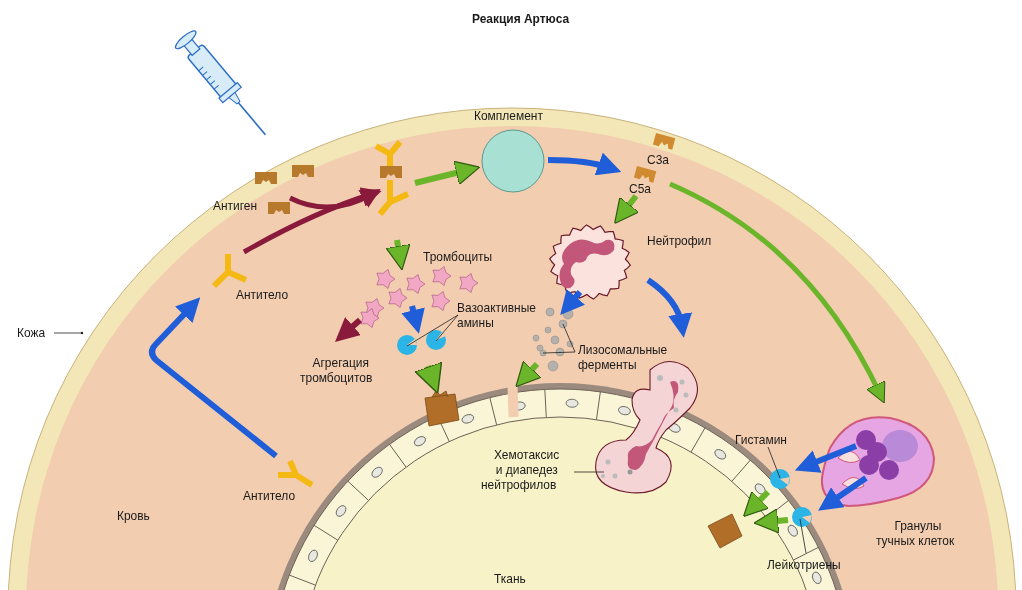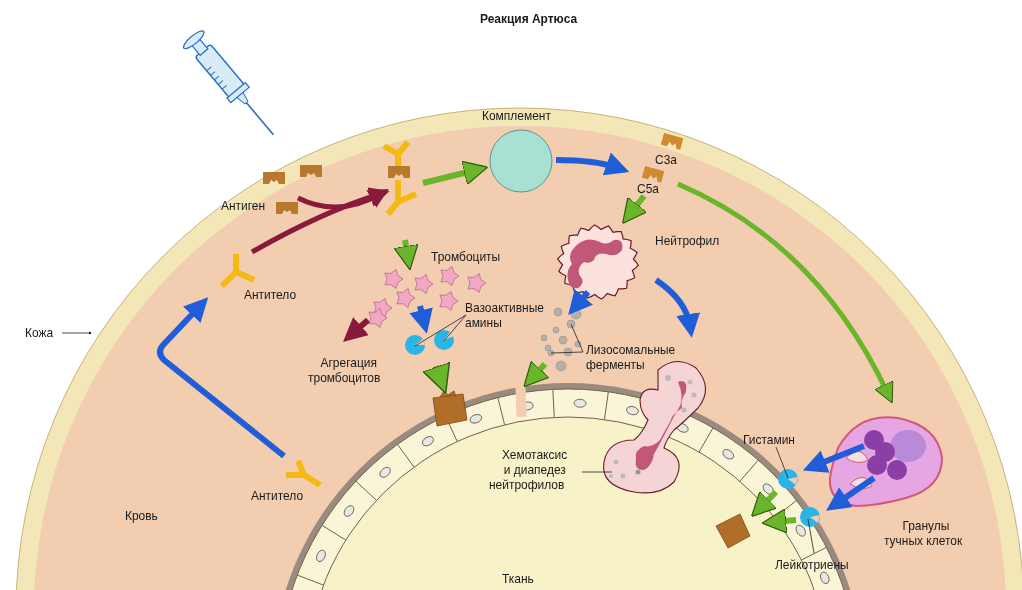--- a/index.html
+++ b/index.html
@@ -1,17 +1,17 @@
 <!DOCTYPE html>
 <html><head>
 <meta charset="utf-8">
 <style>
   html,body{margin:0;padding:0;background:#ffffff;}
   body{width:1022px;height:590px;overflow:hidden;position:relative;font-family:"Liberation Sans",sans-serif;}
-  #stage{position:absolute;left:8px;top:0;width:972px;height:590px;}
+  #stage{position:absolute;left:0;top:0;width:972px;height:590px;}
   .lbl{position:absolute;font-family:"Liberation Sans",sans-serif;font-size:13px;color:#1a1a1a;line-height:15px;white-space:nowrap;transform:scaleX(0.92);transform-origin:left top;}
   .lbl.c{text-align:center;}
   .title{font-weight:bold;font-size:13px;}
 </style>
 </head>
 <body>
 
 <div id="stage">
 <svg width="1022" height="590" viewBox="0 0 1022 590" xmlns="http://www.w3.org/2000/svg">
   <defs>

